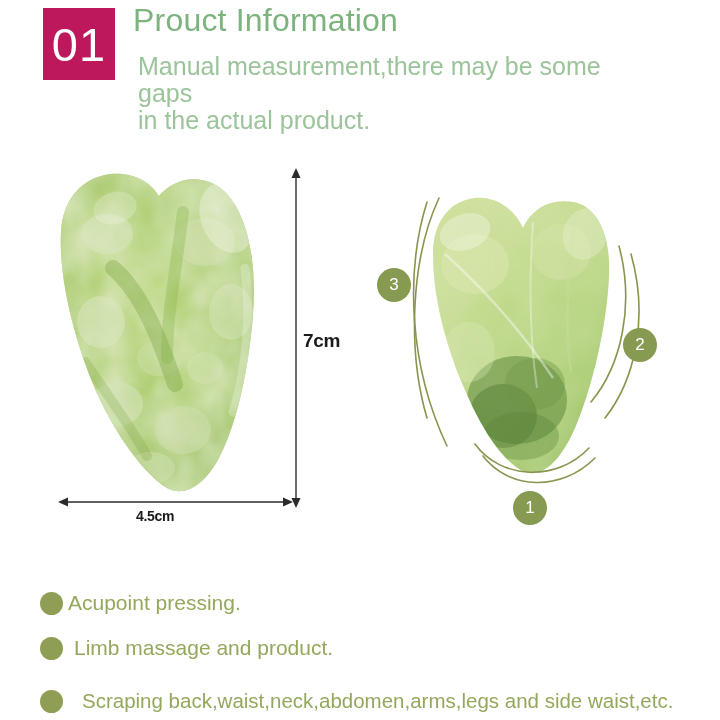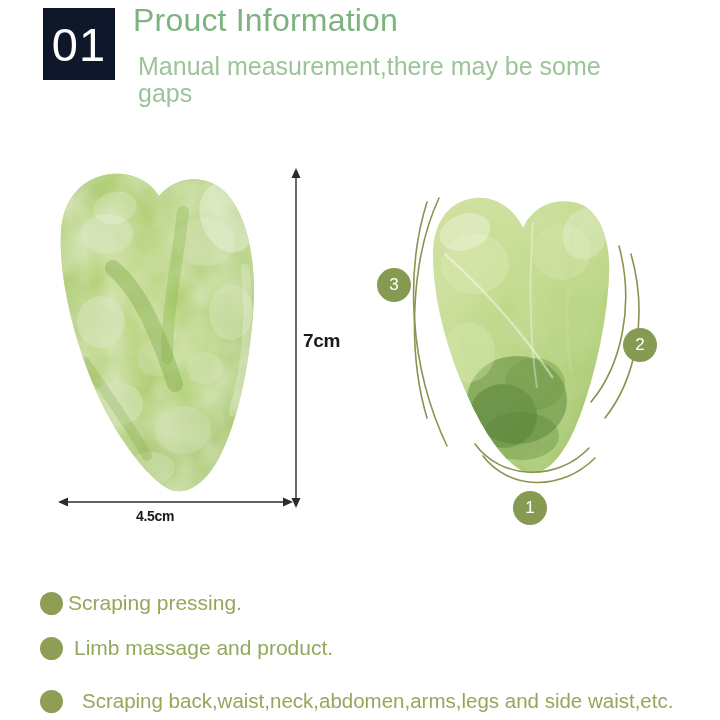--- a/index.html
+++ b/index.html
@@ -19,21 +19,21 @@
   
   #header {
     position: absolute;
     left: 0; top: 0;
     width: 720px; height: 130px;
   }
   #badge-box {
     position: absolute;
     left: 43px; top: 8px;
     width: 72px; height: 72px;
-    background: #0f172a;
+    background: #be185d;
     display: flex;
     align-items: center;
     justify-content: center;
   }
   #badge-number {
     color: #ffffff;
     font-size: 47px;
     font-weight: 400;
     letter-spacing: 1px;
     line-height: 1;
@@ -179,20 +179,21 @@
 <div id="header">
 
   <div id="badge-box">
     <span id="badge-number">01</span>
   </div>
 
   <div id="page-title">Prouct Information</div>
 
   <div id="subtitle">
     <span class="l1">Manual measurement,there may be some gaps</span>
+    <span class="l2">in the actual product.</span>
   </div>
 
 </div>
 
 <div id="product-area">
 
   <div id="stone-left-wrap">
     <svg class="stone-svg" viewBox="0 0 205 322" xmlns="http://www.w3.org/2000/svg">
       <defs>
         <clipPath id="clipLeft">
@@ -354,21 +355,21 @@
   <div class="callout" id="callout-1">
     <span>1</span>
   </div>
 
 </div>
 
 <div id="feature-list">
 
   <div class="feature-row" id="feature-row-0">
     <span class="feature-dot"></span>
-    <span class="feature-text">Scraping pressing.</span>
+    <span class="feature-text">Acupoint pressing.</span>
   </div>
 
   <div class="feature-row" id="feature-row-1">
     <span class="feature-dot"></span>
     <span class="feature-text">Limb massage and product.</span>
   </div>
 
   <div class="feature-row" id="feature-row-2">
     <span class="feature-dot"></span>
     <span class="feature-text">Scraping back,waist,neck,abdomen,arms,legs and side waist,etc.</span>

